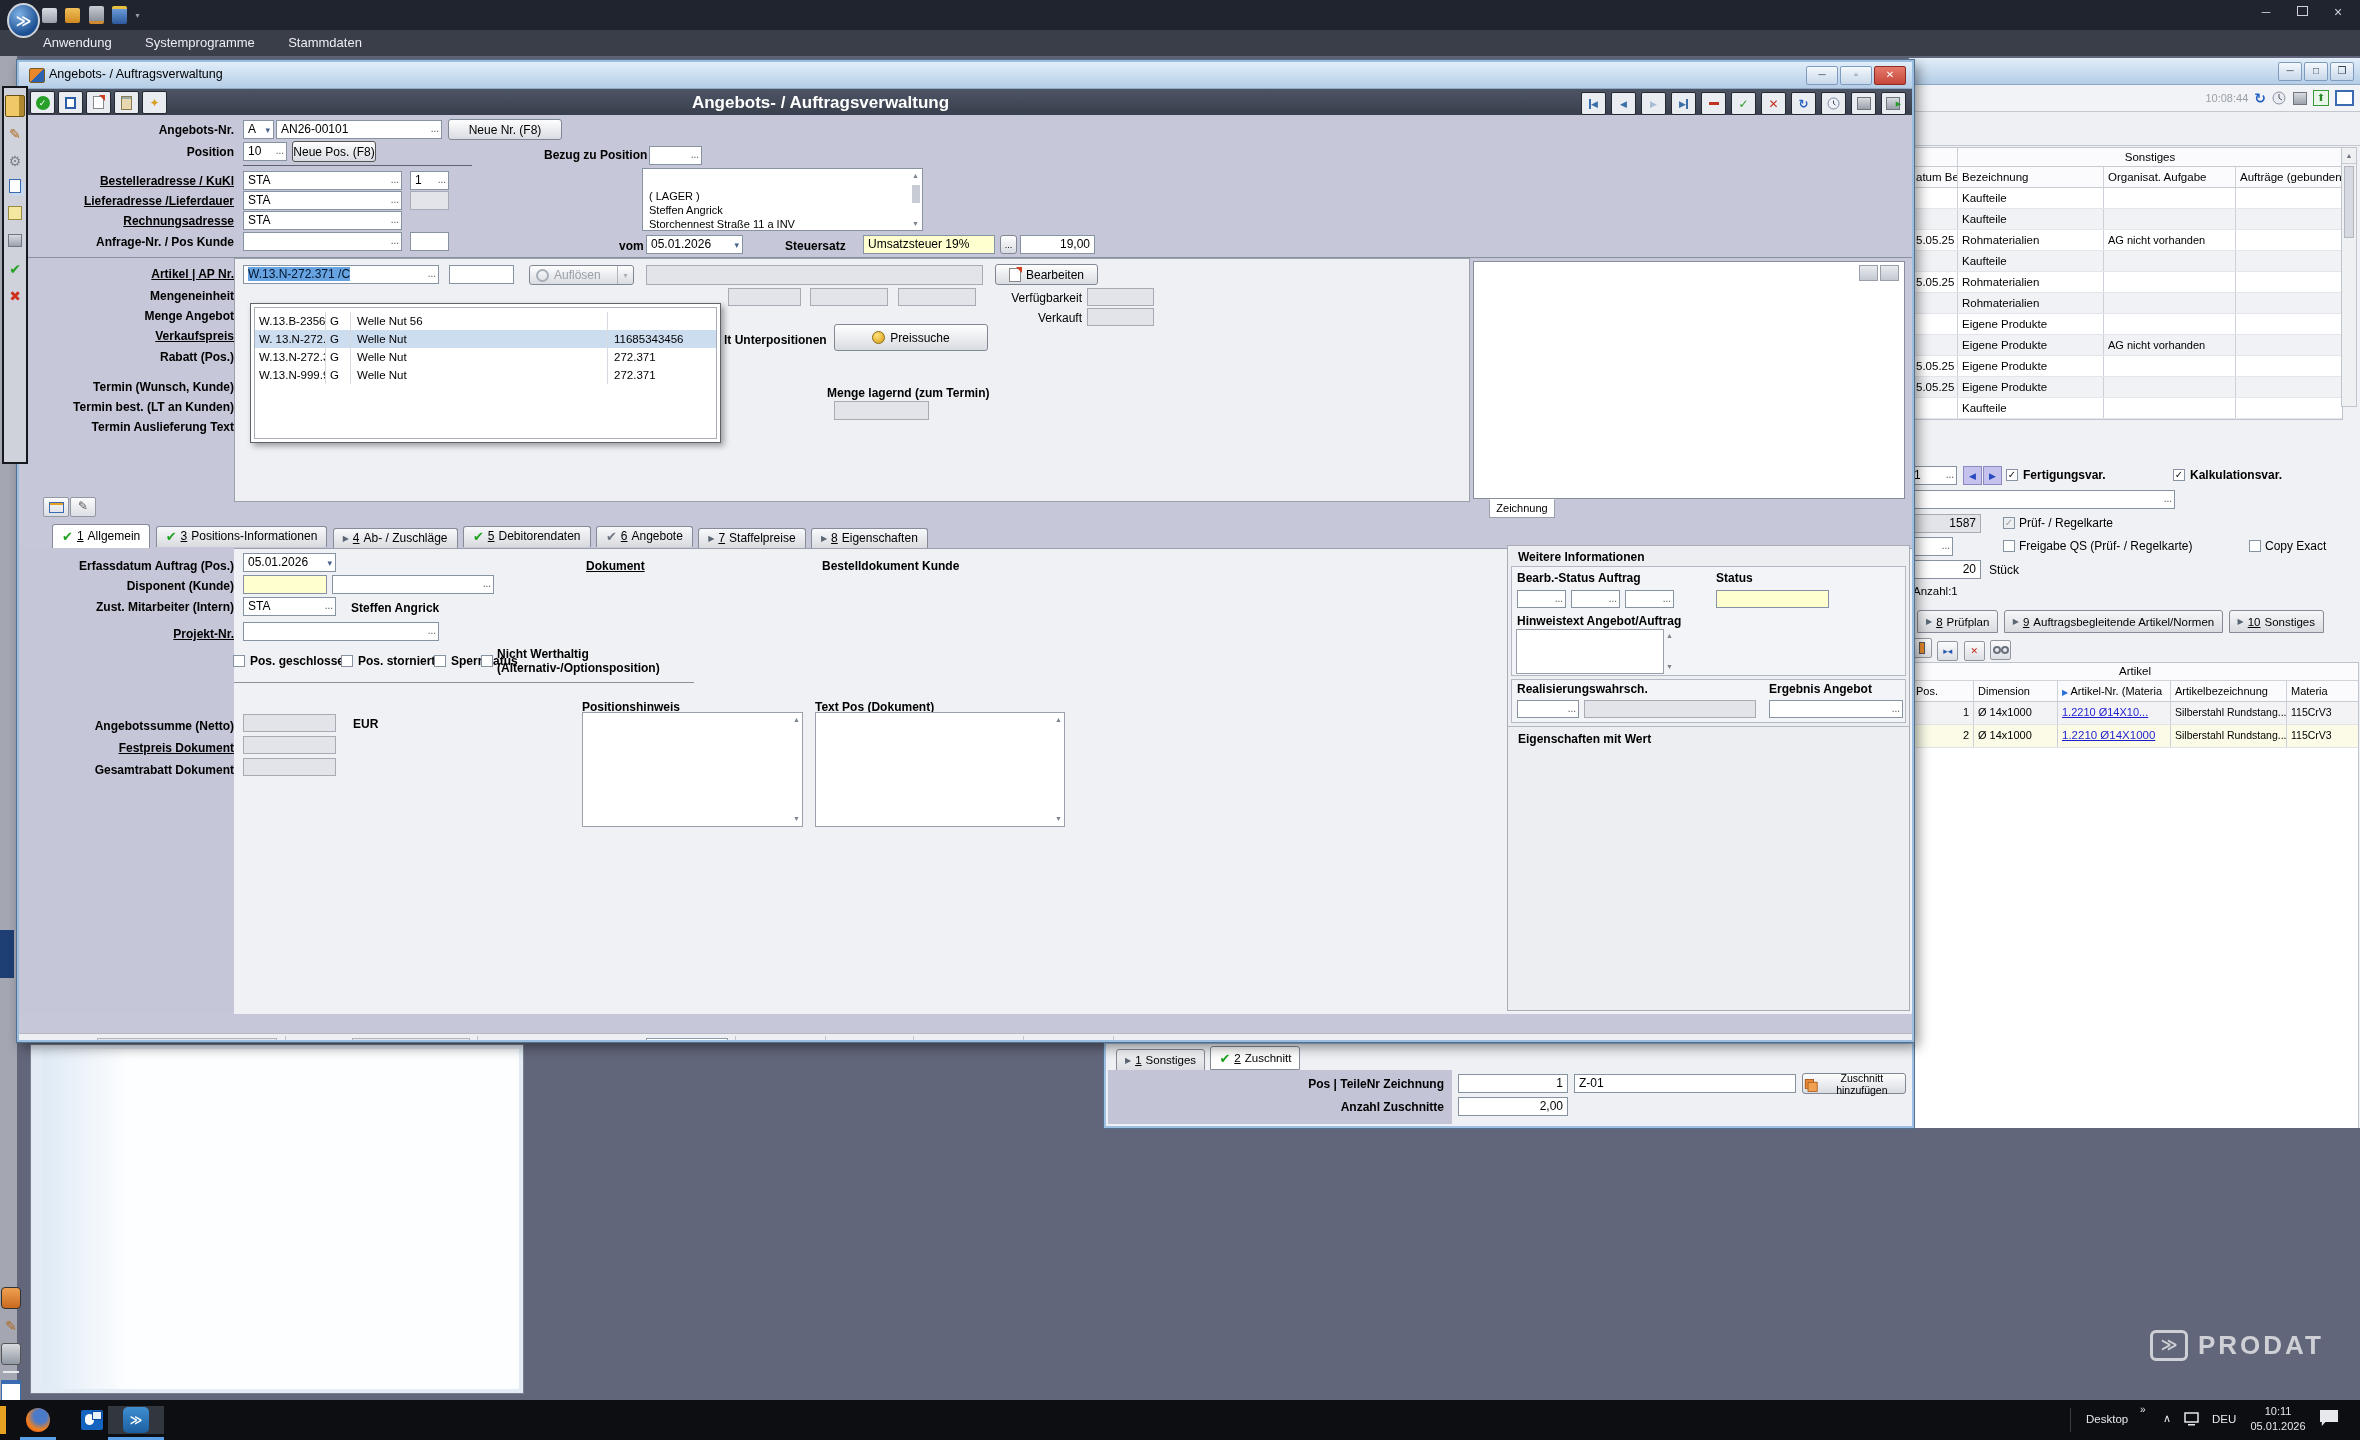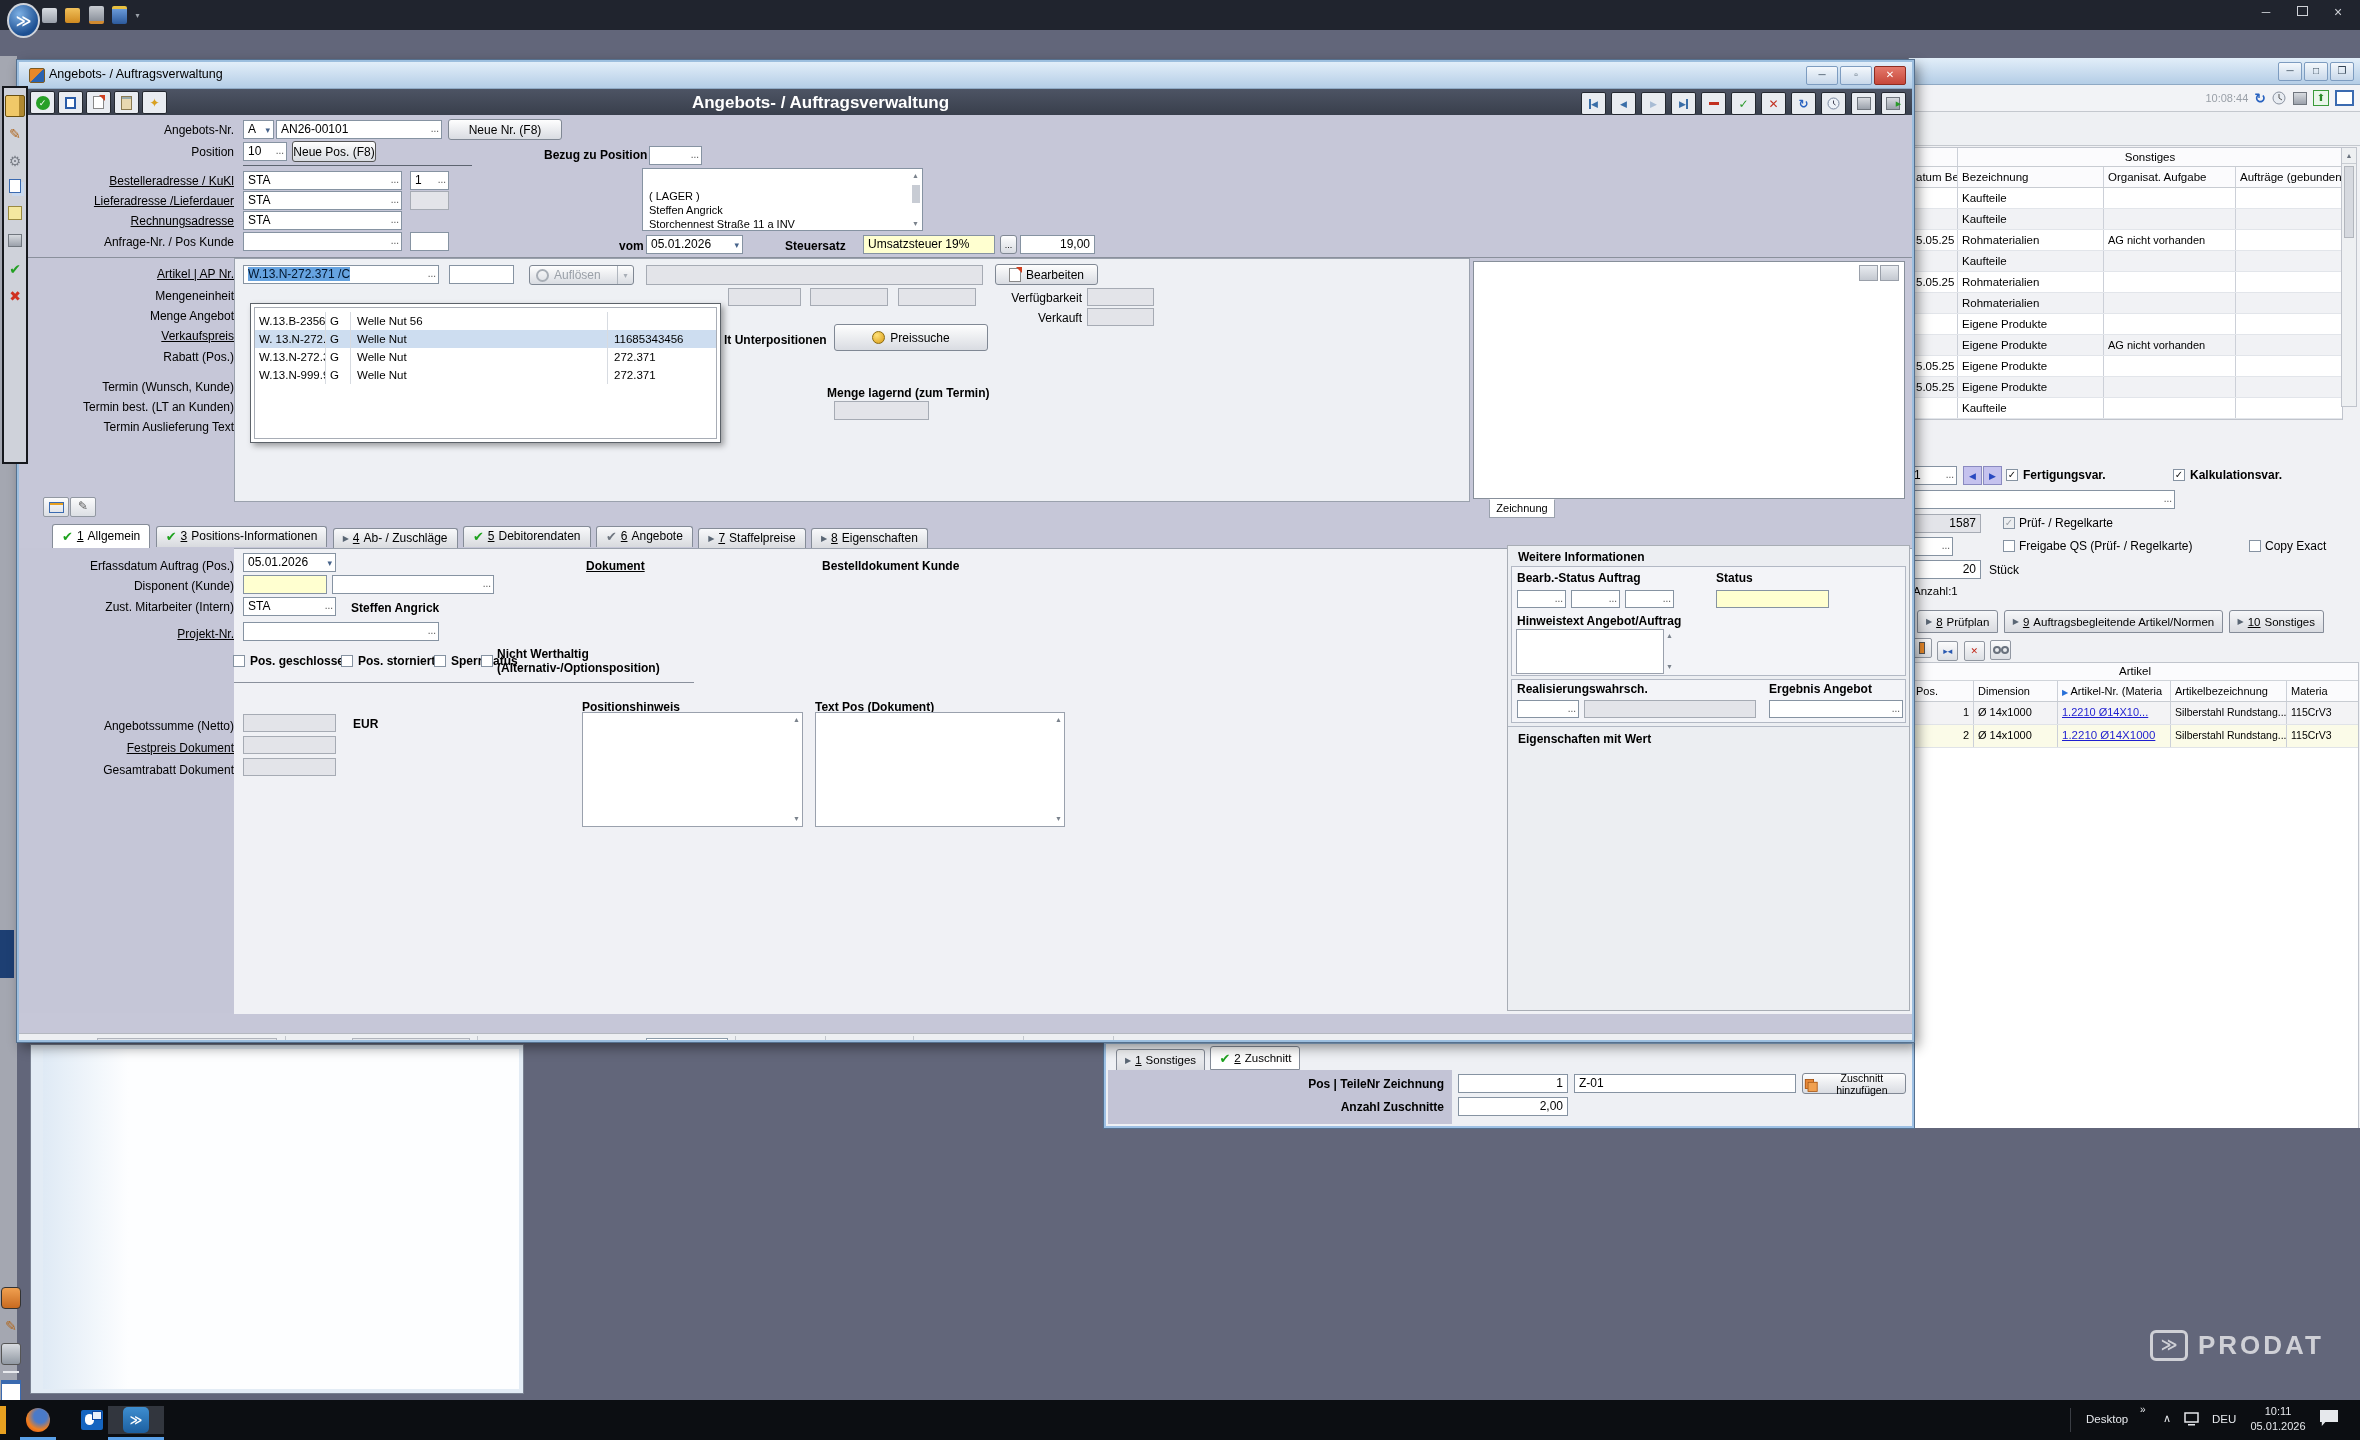--- a/index.html
+++ b/index.html
@@ -46,21 +46,21 @@
     background:linear-gradient(135deg,#e8882a 48%,#2b63b0 52%);border:1px solid #7d5a20}
   .cbtn{position:absolute;top:4px;width:30px;height:17px;background:linear-gradient(#f4f8fc,#c8d8ea);
     border:1px solid #7d9cc0;border-radius:2px;text-align:center;line-height:15px;font-size:10px;color:#345}
   .cbtn.close{background:linear-gradient(#e4796b,#c6473a);border-color:#8d2c20;color:#fff;font-weight:bold}
   .ctool{height:27px;background:linear-gradient(#4d5464,#383e4b);display:flex;align-items:center;position:relative}
   .tbtn{width:23px;height:21px;background:#e9ecf1;border:1px solid #23272f;border-radius:2px;margin-left:3px;
     display:flex;align-items:center;justify-content:center;font-size:12px}
   .ctool .bigtitle{position:absolute;left:0;right:290px;text-align:center;color:#fff;font-weight:bold;font-size:17px}
   .navgrp{position:absolute;right:6px;top:3px;display:flex;gap:2px}
   #content{position:absolute;left:0;top:53px;width:1893px;height:925px;background:#c6c7d8;overflow:hidden}
-  .ul{position:absolute;left:9px;width:206px;text-align:right;font-weight:normal;white-space:nowrap}
+  .ul{position:absolute;left:9px;width:206px;text-align:right;font-weight:bold;white-space:nowrap}
   
   .panel{position:absolute;background:#eef0f4;border:1px solid #9aa1ad;box-sizing:border-box}
   .tab{display:inline-flex;align-items:flex-end;gap:4px;padding:2px 9px 3px;height:21px;box-sizing:border-box;
     background:linear-gradient(#f8f9fb,#d8dade);border:1px solid #858c98;border-bottom:none;
     border-radius:3px 3px 0 0;font-size:12px;margin-right:2px;white-space:nowrap;align-items:center}
   .tab.active{background:#fff;height:24px;position:relative;z-index:2}
   .mkc{color:#1ea21e;font-weight:bold;font-size:13px;line-height:11px}
   .mkc.gr{color:#6f7680}
   .mka{color:#5a6674;font-size:8px}
   .tnum{text-decoration:underline}
@@ -126,20 +126,25 @@
       <span class="qicon" style="background:linear-gradient(#f0c05a,#d08a20)"></span>
       <span class="qicon" style="background:linear-gradient(#c8ccd2,#8c929c);border-bottom:3px solid #d08a30"></span>
       <span class="qicon" style="background:linear-gradient(#6a9ad8,#2c5a9c);border-top:3px solid #e8c040"></span>
       <span style="color:#9aa0a8;font-size:8px;vertical-align:middle">▾</span>
     </div>
     <span class="wctl" style="right:76px">─</span>
     <span class="wctl" style="right:40px"><span style="display:inline-block;width:9px;height:8px;border:1px solid #cfd2d8"></span></span>
     <span class="wctl" style="right:4px;font-size:14px">×</span>
   </div>
 
+  <div class="menubar">
+    <span style="margin-left:28px">Anwendung</span>
+    <span>Systemprogramme</span>
+    <span>Stammdaten</span>
+  </div>
 
   <div id="leftstrip">
     <div class="abs" style="left:0;top:874px;width:14px;height:48px;background:#1d3f73"></div>
     <div class="abs" style="left:1px;top:1224px">
       <div class="dicon" style="background:linear-gradient(#f0a050,#c86a20);border-radius:4px;border:1px solid #333"></div>
       <div class="dicon" style="color:#b06820">✎</div>
       <div class="dicon" style="background:linear-gradient(#d8dbe0,#9098a2);border-radius:3px;border:1px solid #555"></div>
       <div style="width:16px;height:2px;background:#e8eaee;margin:4px auto"></div>
       <div class="dicon" style="background:#fff;border:1px solid #3a6ab0;box-shadow:inset 0 3px 0 #3a6ab0"></div>
       <div class="dicon" style="background:radial-gradient(#e86a50,#b82810);border-radius:50%;border:1px solid #701000"></div>

